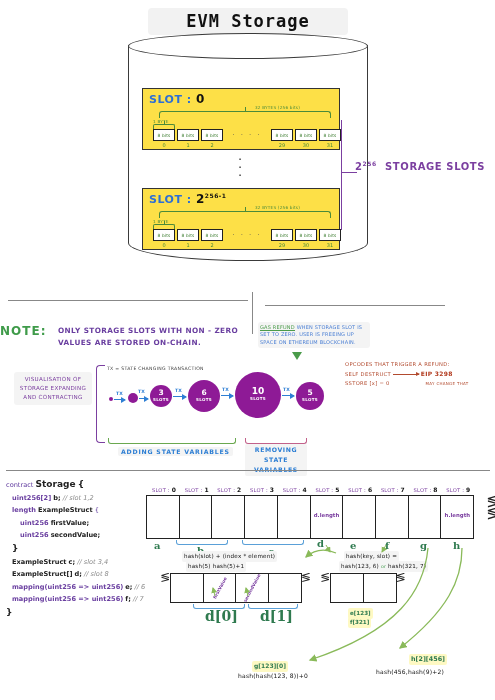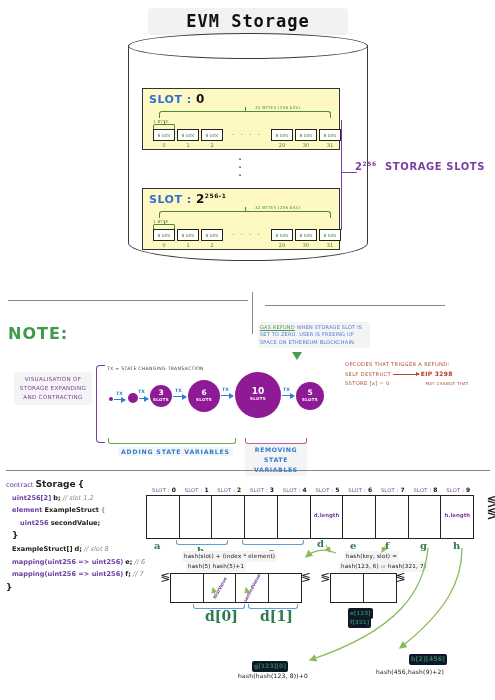--- a/index.html
+++ b/index.html
@@ -34,21 +34,21 @@
     background: #ffffff;
   }
   .cyl-top {
     position: absolute; left: 0; top: 0; width: 240px; height: 26px;
     border: 1.6px solid #3a3a3a; border-radius: 50%;
     background: #fff;
   }
 
   
   .slot-panel {
-    position: absolute; border: 1.3px solid #333; background: #fef9c3;
+    position: absolute; border: 1.3px solid #333; background: #fde047;
   }
   .slot-a { left: 142px; top: 88px; width: 198px; height: 62px; }
   .slot-b { left: 142px; top: 188px; width: 198px; height: 62px; }
 
   .slot-label {
     position: absolute; left: 6px; top: 3px;
     font-family: "DejaVu Sans", sans-serif;
     font-size: 11px; font-weight: bold; color: #2e6fd4;
     letter-spacing: .5px;
   }
@@ -116,22 +116,22 @@
 
   
   .rule { position: absolute; height: 1.2px; background: #888; }
   .r1 { left: 8px; top: 300px; width: 240px; }
   .r2 { left: 265px; top: 305px; width: 180px; }
   .vrule { position: absolute; width: 1.2px; background: #888; }
   .v1 { left: 252px; top: 292px; height: 42px; }
 
   
   .note-word {
-    position: absolute; left: 8px; top: 324px;
-    font-size: 16px; color: #3f9b4a; font-weight: bold; letter-spacing: 1px;
+    position: absolute; left: 0; top: 324px;
+    font-size: 12px; color: #3f9b4a; font-weight: bold; letter-spacing: 1px;
   }
   .note-text {
     position: absolute; left: 58px; top: 325px; width: 195px;
     font-size: 7.3px; color: #6a3fa0; line-height: 12px; letter-spacing: .4px;
     font-weight: bold;
   }
 
   
   .gas-note {
     position: absolute; left: 258px; top: 322px; width: 112px;
@@ -291,21 +291,21 @@
     width: 10px; height: 30px; float: left; color: #222;
     font-size: 12px; line-height: 9px; overflow: hidden;
   }
 
   .idxlbl {
     position: absolute; font-size: 14px; color: #2f7a4f; font-weight: bold;
     font-family: "DejaVu Serif", serif;
   }
   .small-note {
     position: absolute; font-size: 5.6px; color: #2f7a4f; line-height: 8.5px;
-    background: #0f172a; padding: 1px 2px; border-radius: 2px; font-weight: bold;
+    background: #fef9c3; padding: 1px 2px; border-radius: 2px; font-weight: bold;
   }
   .hash-note {
     position: absolute; font-size: 6px; color: #111; letter-spacing: .2px;
   }
   svg.overlay { position: absolute; left: 0; top: 0; width: 495px; height: 700px; pointer-events: none; }
 </style>
 </head>
 <body>
 
 <div class="page">
@@ -382,20 +382,21 @@
   <div class="slots-count">
     <span>2</span><span class="exp">256</span>
     &nbsp;<span>STORAGE SLOTS</span>
   </div>
 
   <div class="rule r1"></div>
   <div class="rule r2"></div>
   <div class="vrule v1"></div>
 
   <div class="note-word">NOTE:</div>
+  <div class="note-text">ONLY STORAGE SLOTS WITH NON - ZERO VALUES ARE STORED ON-CHAIN.</div>
 
   <div class="gas-note">
     <span class="hl">GAS REFUND</span>
     <span>WHEN STORAGE SLOT IS SET TO ZERO. USER IS FREEING UP SPACE ON ETHEREUM BLOCKCHAIN.</span>
   </div>
   <div class="gas-arrow"></div>
 
   <div class="opcode-note">
     <div class="op-line">OPCODES THAT TRIGGER A REFUND:</div>
     <div class="op-line">
@@ -454,23 +455,25 @@
   <div class="under-green"></div>
   <div class="under-pink"></div>
   <div class="add-lbl">ADDING STATE VARIABLES</div>
   <div class="rem-lbl">REMOVING STATE VARIABLES</div>
 
   <div class="rule r3"></div>
 
   <div class="code">
     <div class="code-row"><span class="kw">contract</span> <span class="big">Storage</span> <span class="big">{</span></div>
     <div class="code-row ind1"><span class="ty">uint256[2]</span> <span class="nm">b;</span> <span class="cm">// slot 1,2</span></div>
-    <div class="code-row ind1"><span class="ty">element</span> <span class="nm">ExampleStruct</span> <span>{</span></div>
+    <div class="code-row ind1"><span class="ty">length</span> <span class="nm">ExampleStruct</span> <span>{</span></div>
+    <div class="code-row ind2"><span class="ty">uint256</span> <span class="nm">firstValue;</span></div>
     <div class="code-row ind2"><span class="ty">uint256</span> <span class="nm">secondValue;</span></div>
     <div class="code-row ind1"><span class="big">}</span></div>
+    <div class="code-row ind1"><span class="nm">ExampleStruct</span> <span class="nm">c;</span> <span class="cm">// slot 3,4</span></div>
     <div class="code-row ind1"><span class="nm">ExampleStruct[]</span> <span class="nm">d;</span> <span class="cm">// slot 8</span></div>
     <div class="code-row ind1"><span class="ty">mapping(uint256 =&gt; uint256)</span> <span class="nm">e;</span> <span class="cm">// 6</span></div>
     <div class="code-row ind1"><span class="ty">mapping(uint256 =&gt; uint256)</span> <span class="nm">f;</span> <span class="cm">// 7</span></div>
     <div class="code-row"><span class="big">}</span></div>
   </div>
 
   <div class="tbl">
     <div class="tbl-row">
       <div class="tcell">
         <div class="thdr"><span>SLOT :</span> <span class="sn">0</span></div>

